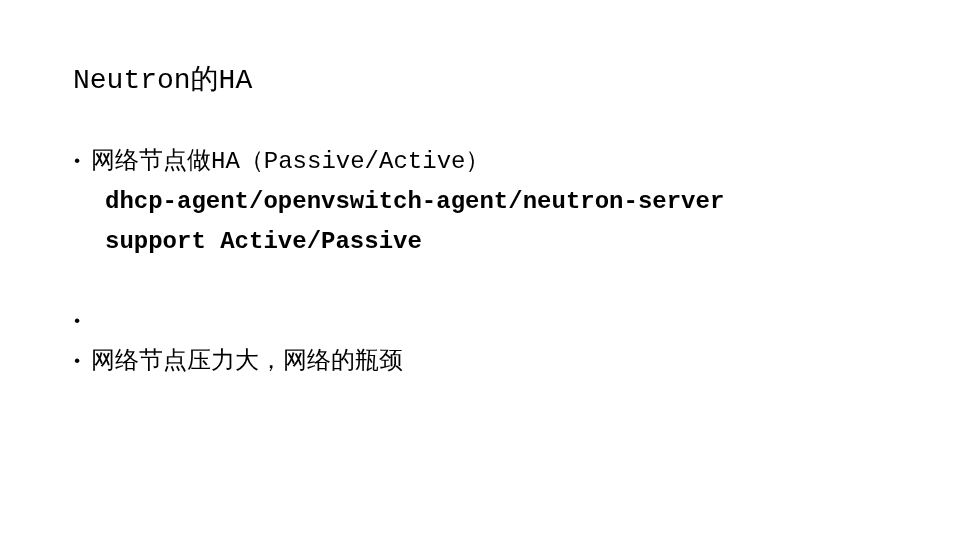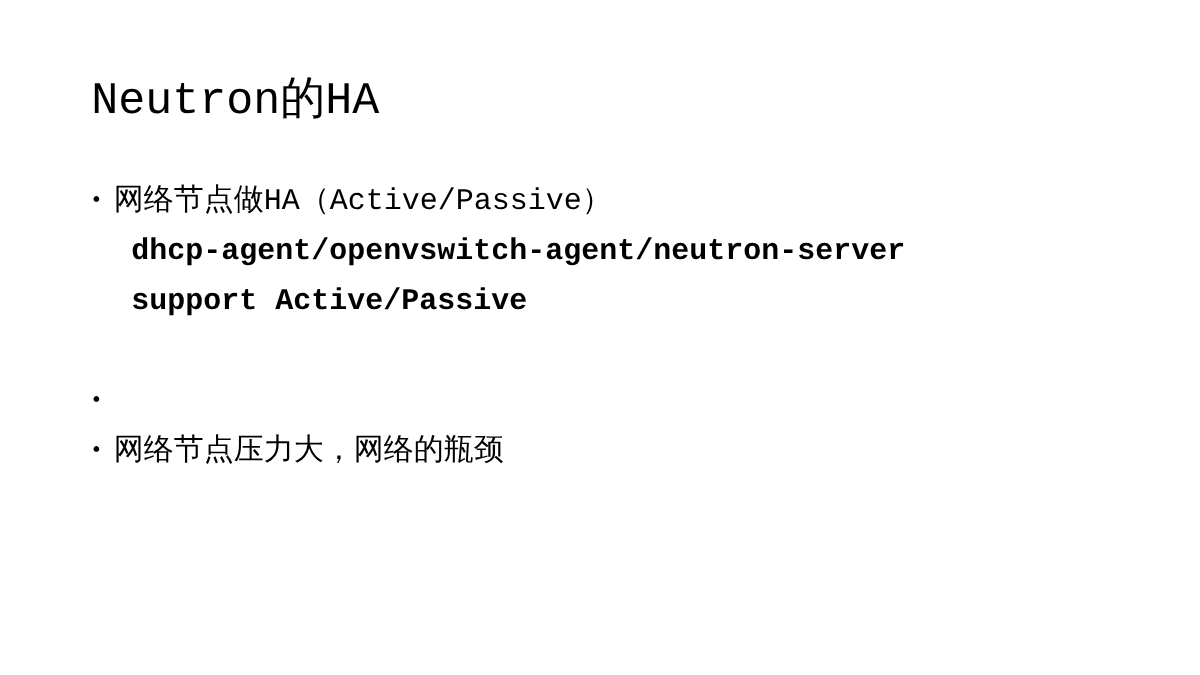--- a/index.html
+++ b/index.html
@@ -17,21 +17,21 @@
   }
   .slide {
     position: absolute;
     inset: 0;
     background: #ffffff;
   }
   .slide-title {
     position: absolute;
     left: 73px;
     top: 58px;
-    font-size: 36px;
+    font-size: 28px;
     line-height: 46px;
     font-weight: 400;
     letter-spacing: 0px;
     white-space: nowrap;
   }
   .content {
     position: absolute;
     left: 72px;
     top: 142px;
     width: 820px;
@@ -66,21 +66,21 @@
 <body>
 
 <div class="slide">
 
   <div class="slide-title">Neutron的HA</div>
 
   <div class="content">
 
     <div class="line level-1">
       <span class="bullet-marker">•</span>
-      <span class="bullet-text">网络节点做HA（Active/Passive）</span>
+      <span class="bullet-text">网络节点做HA（Passive/Active）</span>
     </div>
 
     <div class="line level-2">
       <span class="bullet-text">dhcp-agent/openvswitch-agent/neutron-server</span>
     </div>
 
     <div class="line level-2">
       <span class="bullet-text">support Active/Passive</span>
     </div>
 

